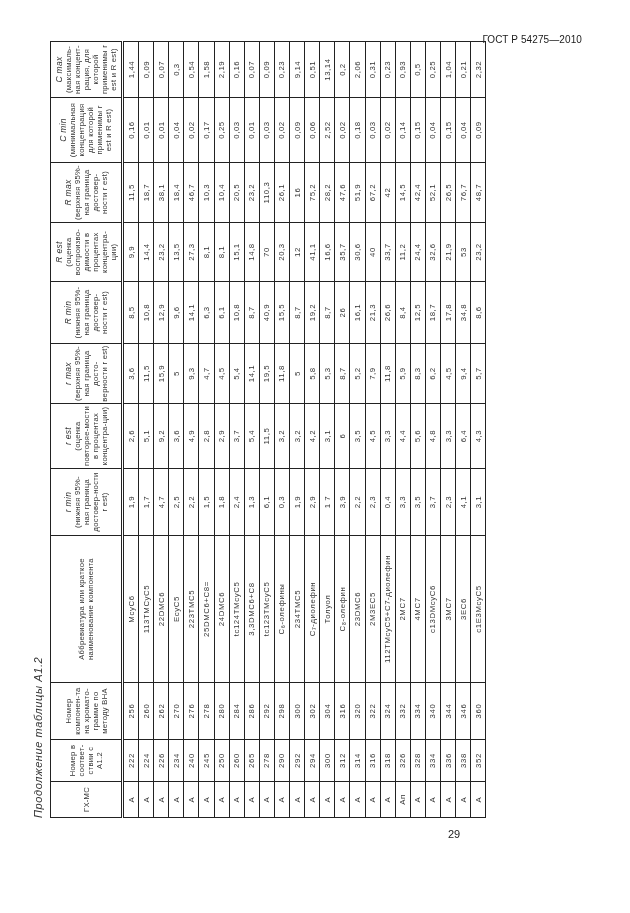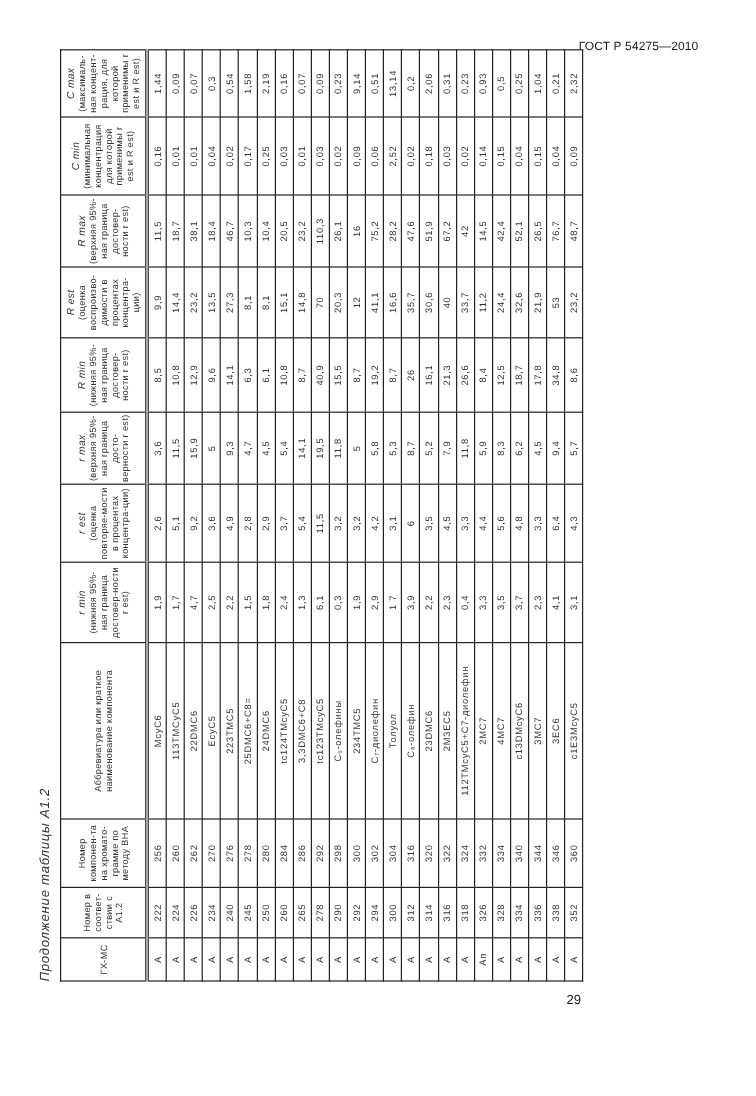--- a/index.html
+++ b/index.html
@@ -1,19 +1,19 @@
 <!DOCTYPE html>
 <html><head>
 <meta charset="utf-8">
 <style>
   html, body { margin:0; padding:0; }
   body { width:630px; height:913px; background:#ffffff; position:relative; overflow:hidden;
          font-family:"Liberation Sans", sans-serif; color:#222; }
   .doc-code { position:absolute; right:48px; top:34px; font-size:10px; font-weight:normal; color:#1a1a1a; letter-spacing:0.1px; }
-  .page-num { position:absolute; left:472px; top:828px; font-size:11px; color:#222; }
+  .page-num { position:absolute; left:448px; top:828px; font-size:11px; color:#222; }
   
   .rot { position:absolute; width:736px; height:452px; left:32px; top:818px;
          transform-origin: 0 0; transform: rotate(-90deg); }
   .caption { position:absolute; left:0; top:0; height:18px; font-size:11px; font-style:italic; color:#333; letter-spacing:0.6px; white-space:nowrap; }
   table { position:absolute; left:0; top:18px; border-collapse:collapse; table-layout:fixed; width:736px; }
   th, td { border:1px solid #222; text-align:center; vertical-align:middle; padding:0 1px; }
   th { font-weight:normal; font-size:7.6px; line-height:9px; color:#333; height:70px; letter-spacing:0.3px; }
   td { font-size:7.8px; height:14.1px; line-height:13px; color:#333; letter-spacing:0.6px; white-space:nowrap; }
   thead tr th { border-bottom:3px double #222; }
   .hsym { font-style:italic; font-size:8.5px; }

